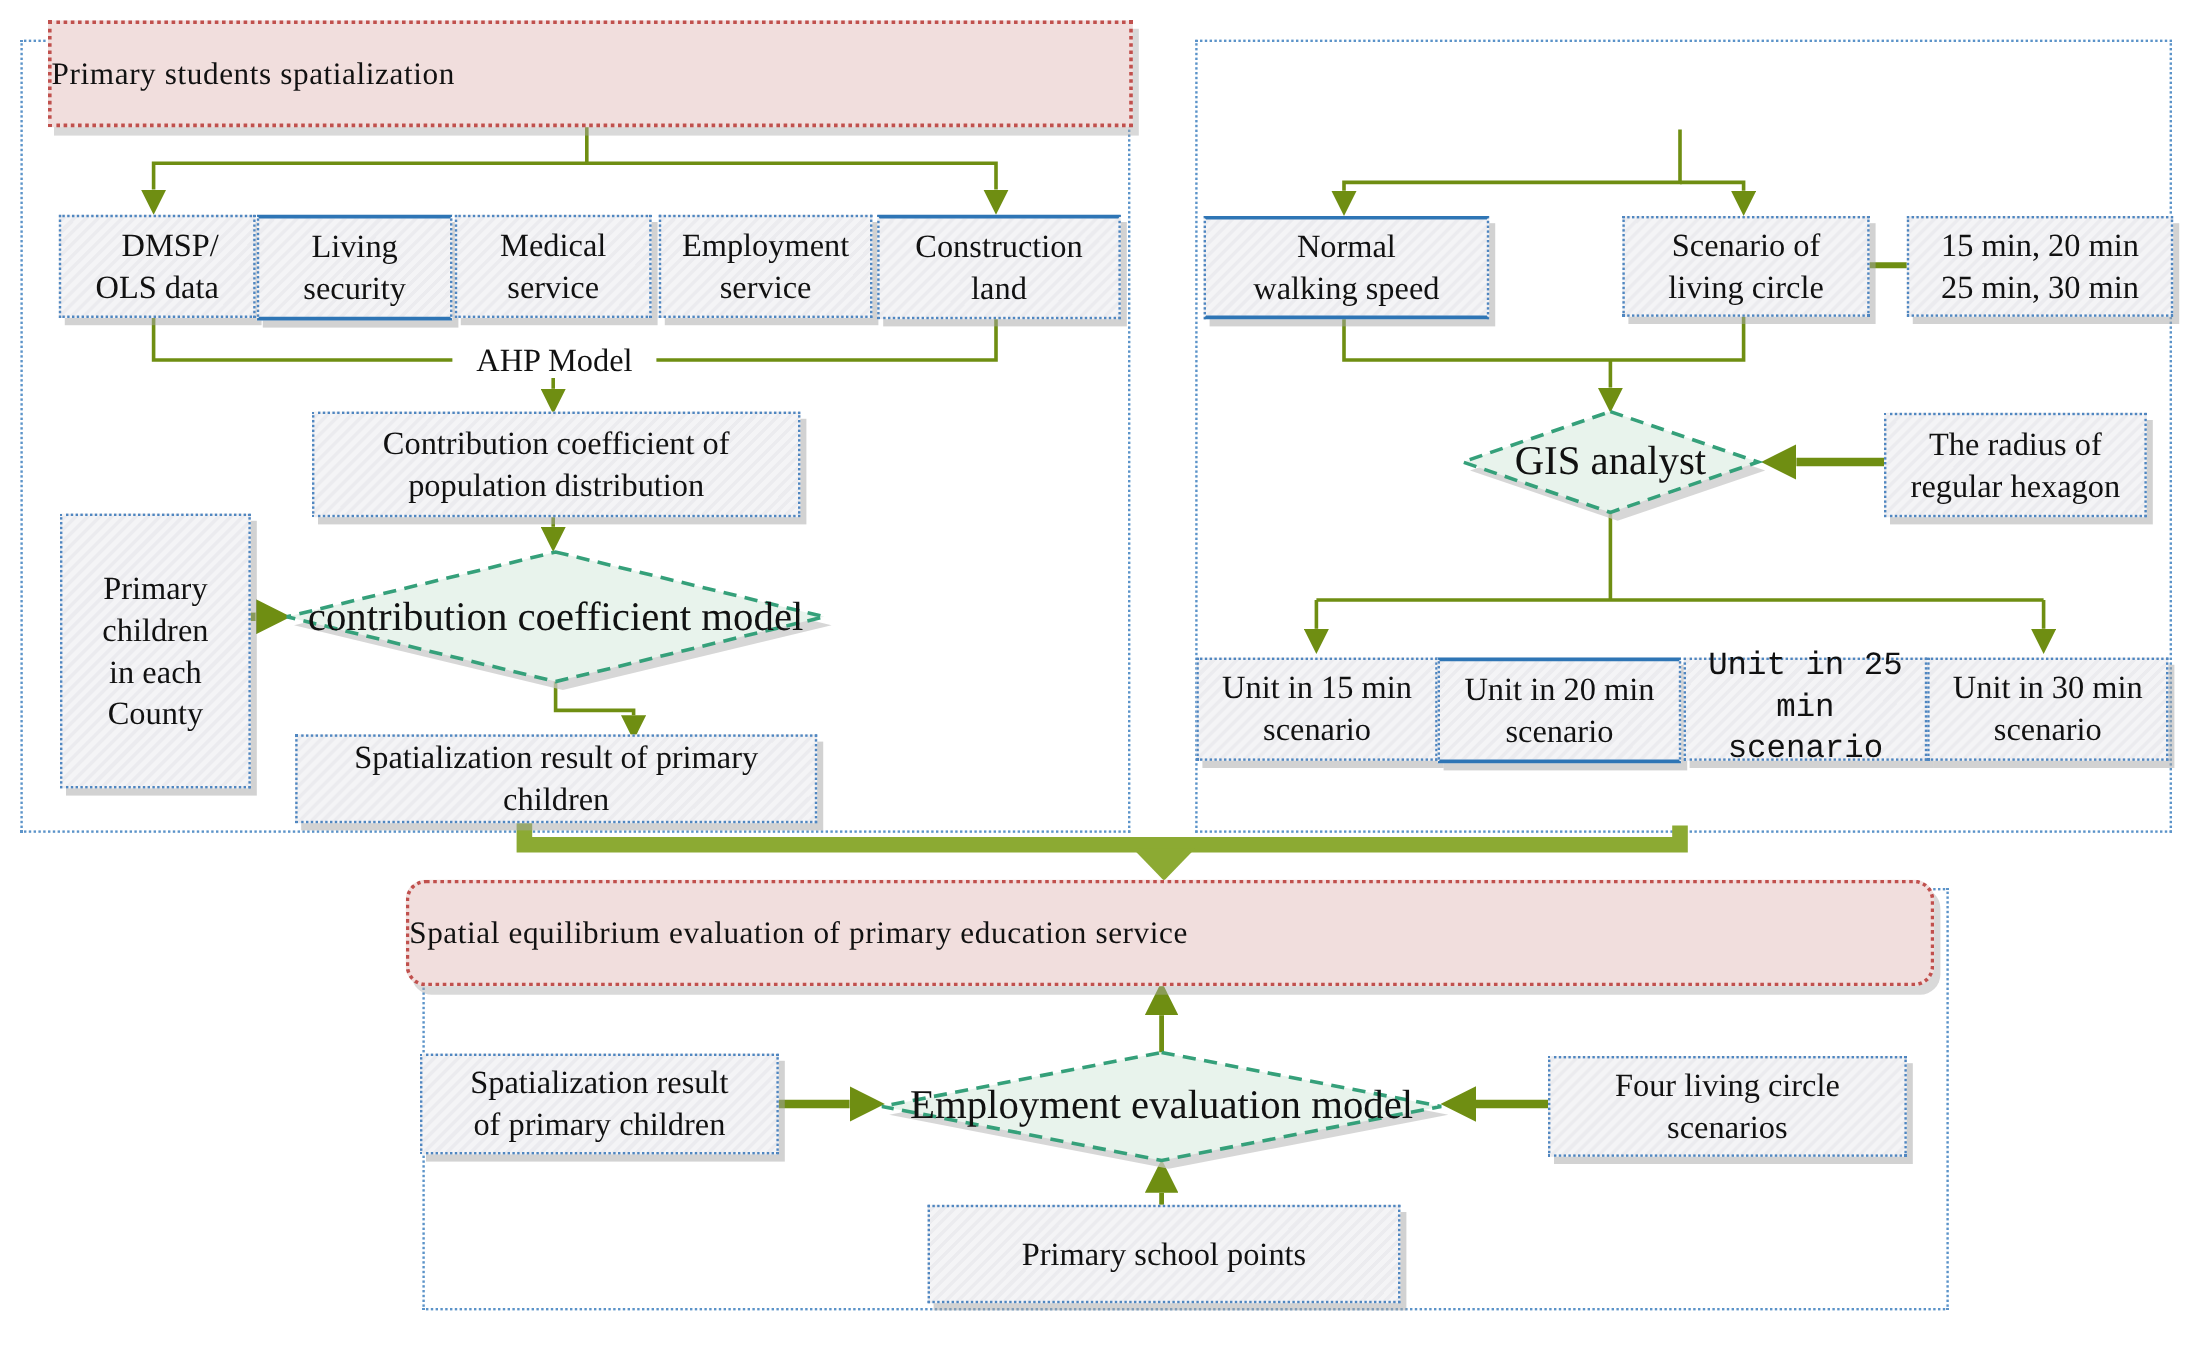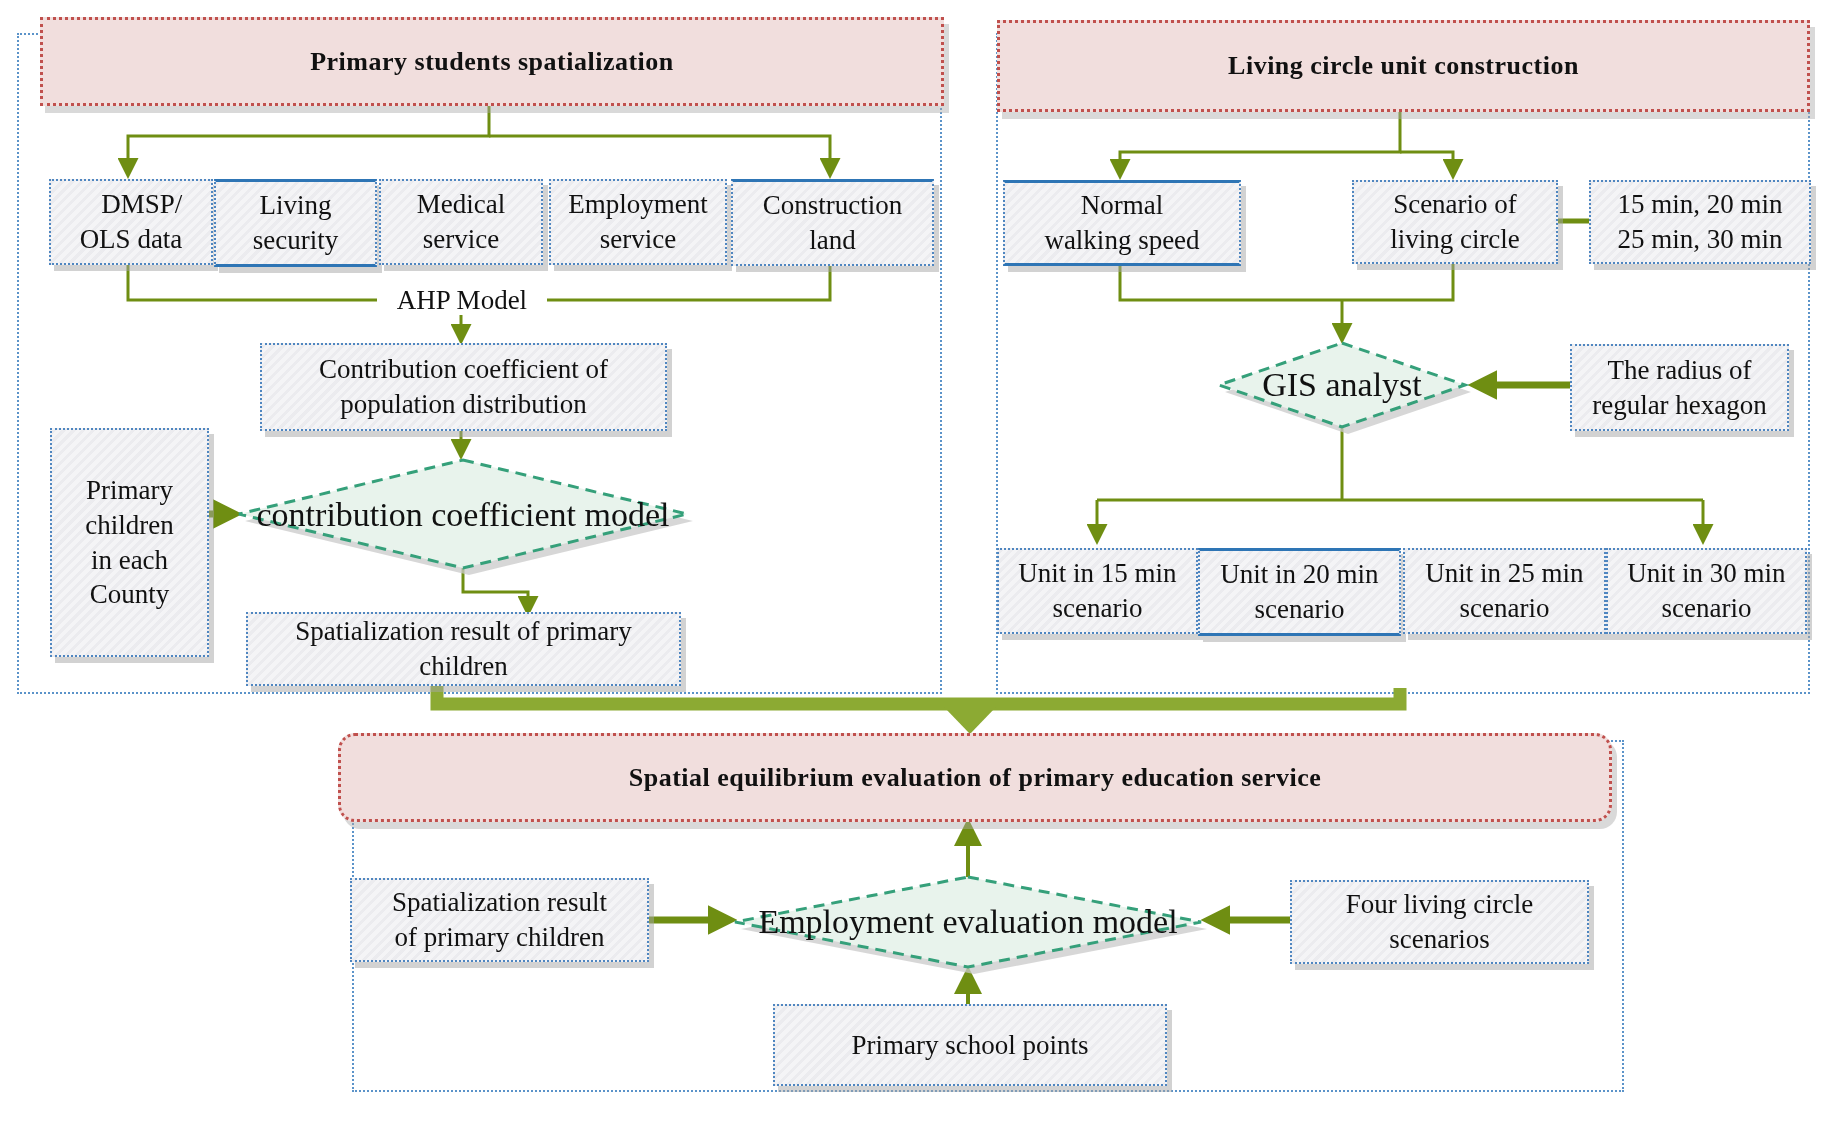--- a/index.html
+++ b/index.html
@@ -4,22 +4,22 @@
 <style>
   html,body{margin:0;padding:0;background:#fff;}
   body{width:1842px;height:1130px;position:relative;overflow:hidden;
        font-family:"Liberation Serif","DejaVu Serif",serif;color:#111;}
   .stage{position:absolute;left:0;top:0;width:1842px;height:1130px;}
 
   .container{position:absolute;border:2px dotted #5b93c9;background:transparent;}
 
   .bigheader{position:absolute;background:#f1dedd;border:3px dotted #c0504d;
       box-shadow:5px 7px 0 rgba(170,170,170,.45);
-      display:flex;align-items:center;justify-content:center;
-      font-weight:bold;font-size:26px;letter-spacing:.5px;}
+      display:flex;align-items:center;
+      font-weight:normal;font-size:26px;letter-spacing:.5px;}
 
   .node{position:absolute;
       background:
         repeating-linear-gradient(135deg, rgba(120,120,140,.07) 0 3px, rgba(255,255,255,0) 3px 7px),
         #f4f4f6;
       border:2px dotted #4f86c0;
       box-shadow:5px 6px 0 rgba(165,165,165,.5);
       display:flex;align-items:center;justify-content:center;text-align:center;
       font-size:27px;line-height:1.28;white-space:pre-line;}
   .node.solid-tb{border-top:3px solid #2e75b5;border-bottom:3px solid #2e75b5;}
@@ -89,23 +89,20 @@
     <polygon points="1348,350 1471,392 1348,434 1225,392" fill="#c9c9c9" opacity="0.75"></polygon>
     <polygon points="1342,343 1465,385 1342,427 1219,385" fill="#e8f3ec" stroke="#35a07a" stroke-width="3" stroke-dasharray="11 7"></polygon>
 
     <polygon points="974,884 1207,929 974,974 741,929" fill="#c9c9c9" opacity="0.75"></polygon>
     <polygon points="968,877 1201,922 968,967 735,922" fill="#e8f3ec" stroke="#35a07a" stroke-width="3" stroke-dasharray="11 7"></polygon>
   </svg>
 
   <div class="bigheader" style="left:40px;top:17px;width:898px;height:83px;">
     <span>Primary students spatialization</span>
   </div>
-  <div class="bigheader" style="left:997px;top:20px;width:807px;height:86px;">
-    <span>Living circle unit construction</span>
-  </div>
   <div class="bigheader" style="left:338px;top:733px;width:1268px;height:83px;border-radius:17px;">
     <span>Spatial equilibrium evaluation of primary education service</span>
   </div>
 
   <div class="node" style="left:49px;top:179px;width:160px;height:82px;text-align:right;">DMSP/
 OLS data</div>
   <div class="node solid-tb" style="left:214px;top:179px;width:159px;height:82px;">Living
 security</div>
   <div class="node" style="left:379px;top:179px;width:160px;height:82px;">Medical
 service</div>
@@ -137,21 +134,21 @@
 
   <div class="dlabel" style="left:1219px;top:368px;width:246px;height:34px;">GIS analyst</div>
 
   <div class="node" style="left:1570px;top:344px;width:215px;height:83px;">The radius of
 regular hexagon</div>
 
   <div class="node" style="left:997px;top:548px;width:197px;height:82px;">Unit in 15 min
 scenario</div>
   <div class="node solid-tb" style="left:1198px;top:548px;width:199px;height:82px;">Unit in 20 min
 scenario</div>
-  <div class="node" style="left:1403px;top:548px;width:199px;height:82px;">Unit in 25 min
+  <div class="node" style="left:1403px;top:548px;width:199px;height:82px;font-family:Liberation Mono, monospace;">Unit in 25 min
 scenario</div>
   <div class="node" style="left:1606px;top:548px;width:197px;height:82px;">Unit in 30 min
 scenario</div>
 
   <div class="node" style="left:350px;top:878px;width:295px;height:80px;">Spatialization result
 of primary children</div>
 
   <div class="dlabel" style="left:735px;top:905px;width:466px;height:34px;">Employment evaluation model</div>
 
   <div class="node" style="left:1290px;top:880px;width:295px;height:80px;">Four living circle

